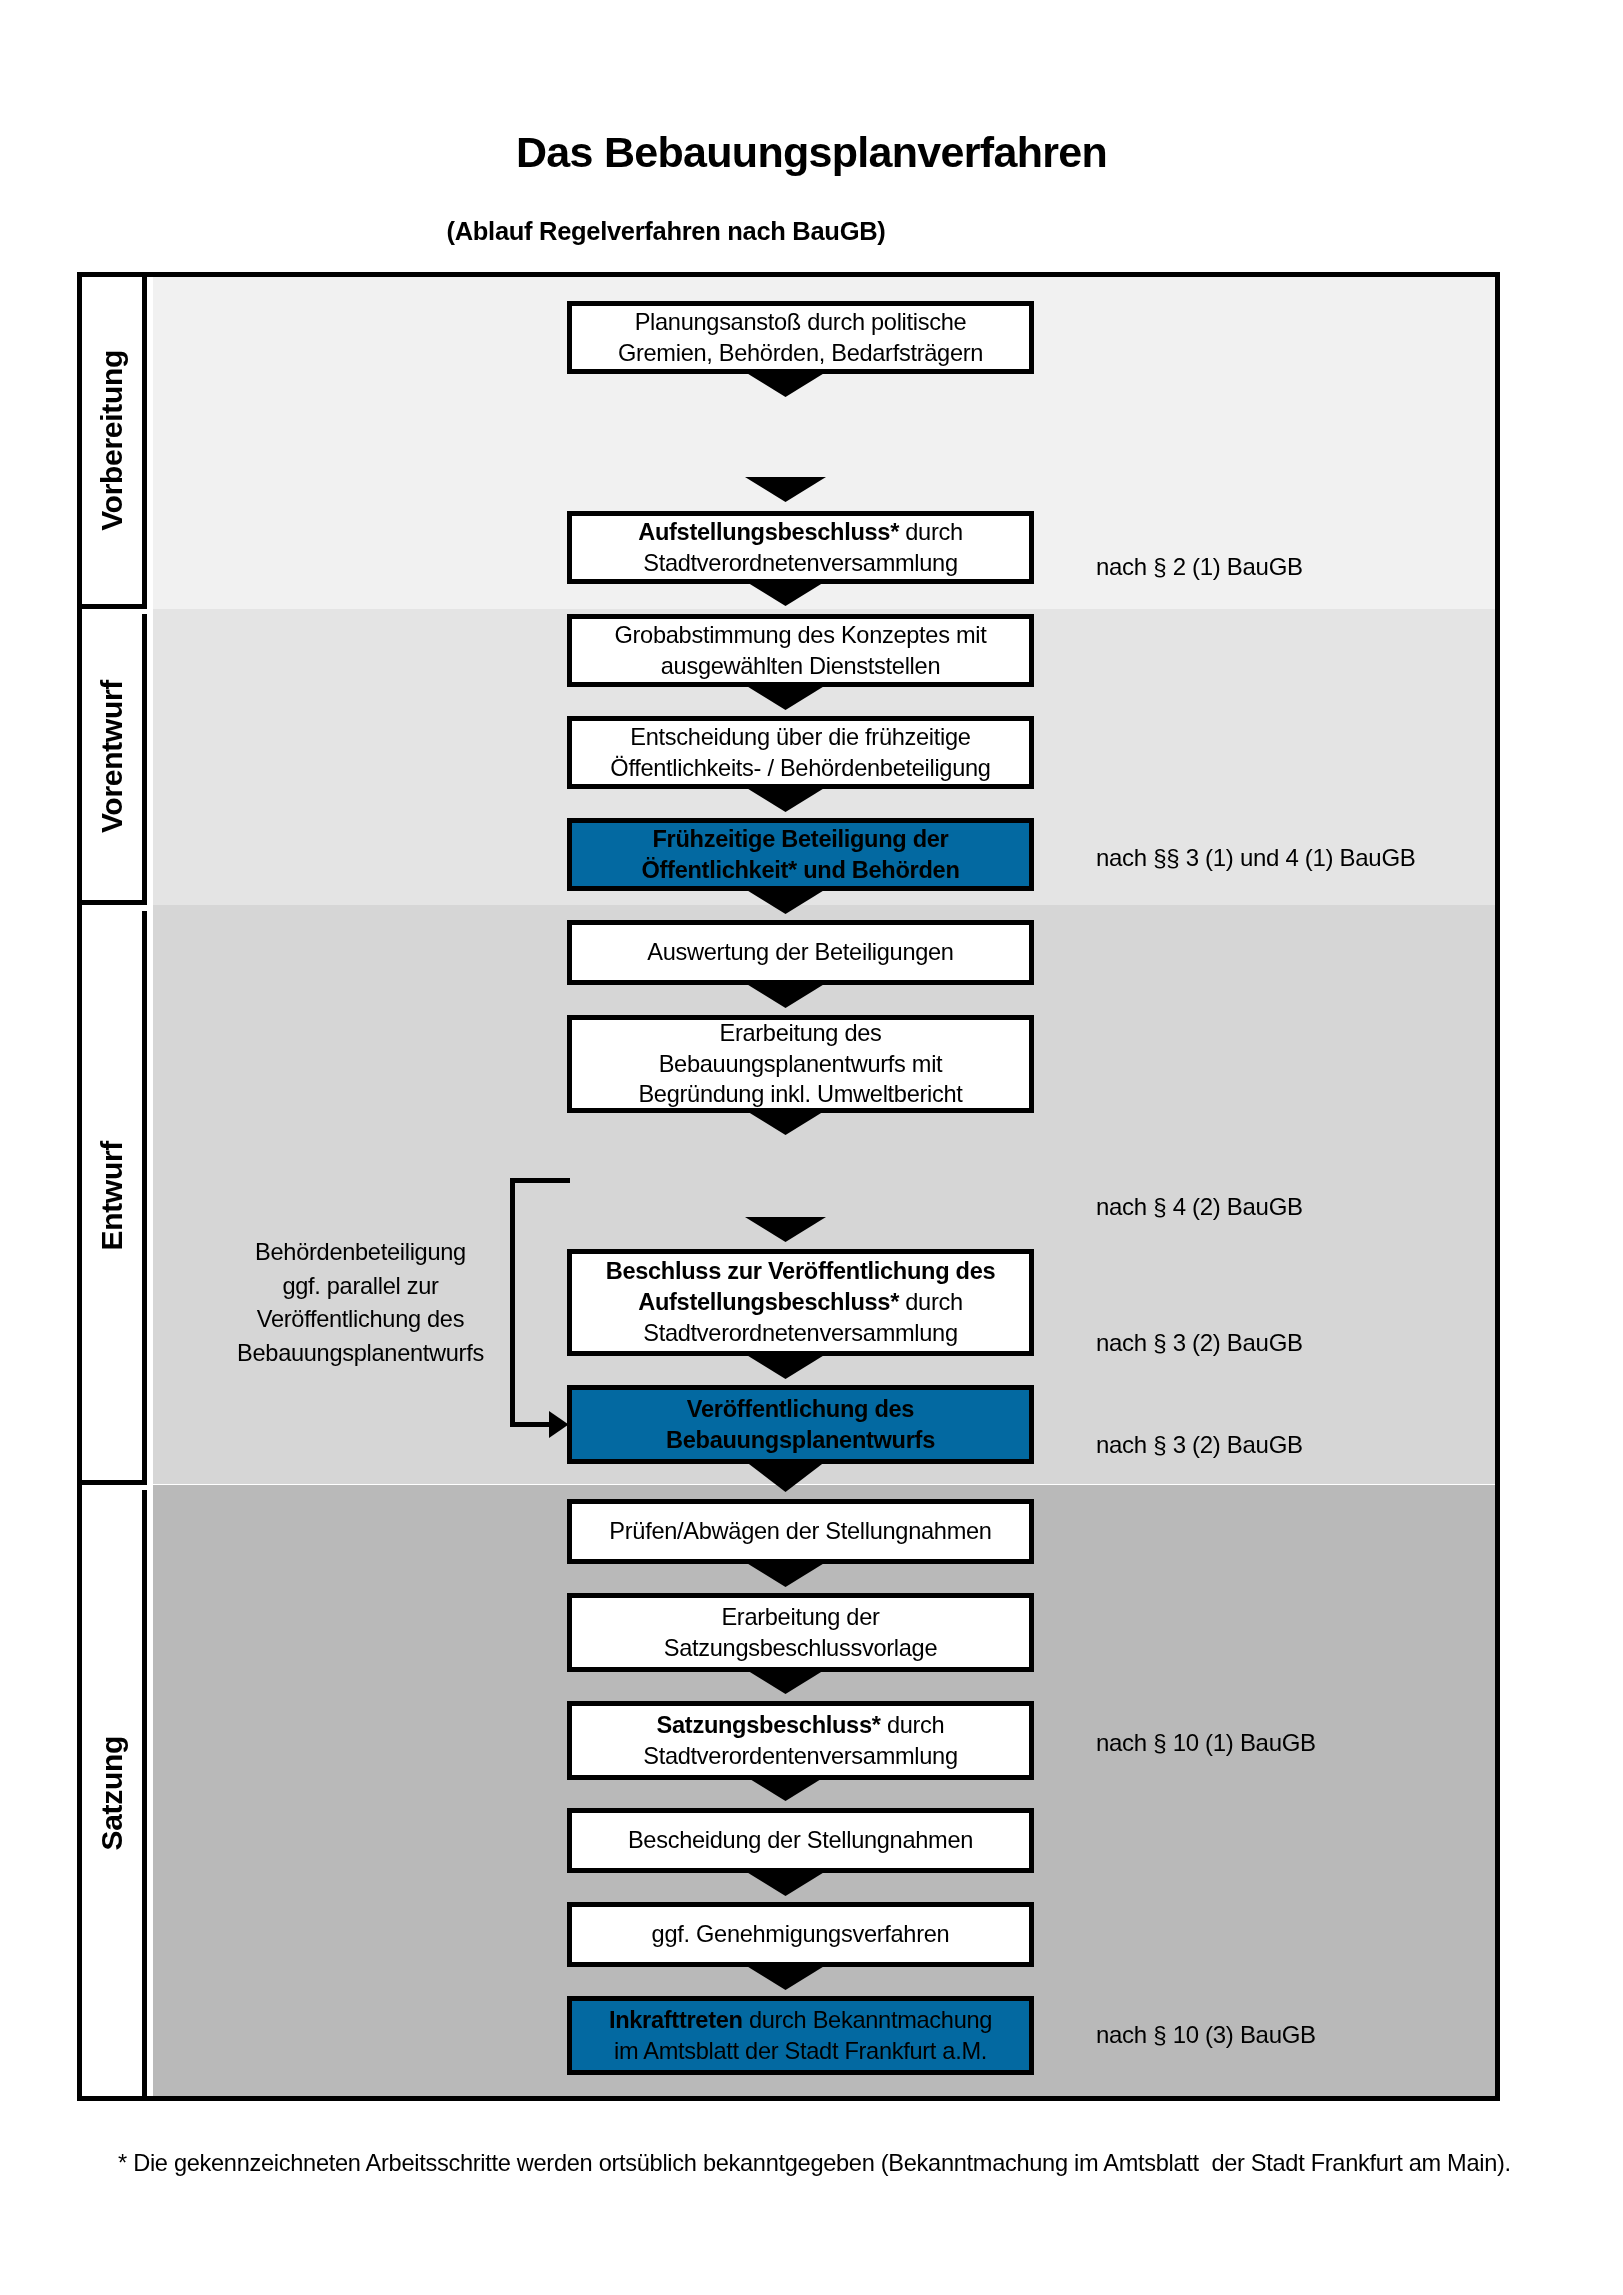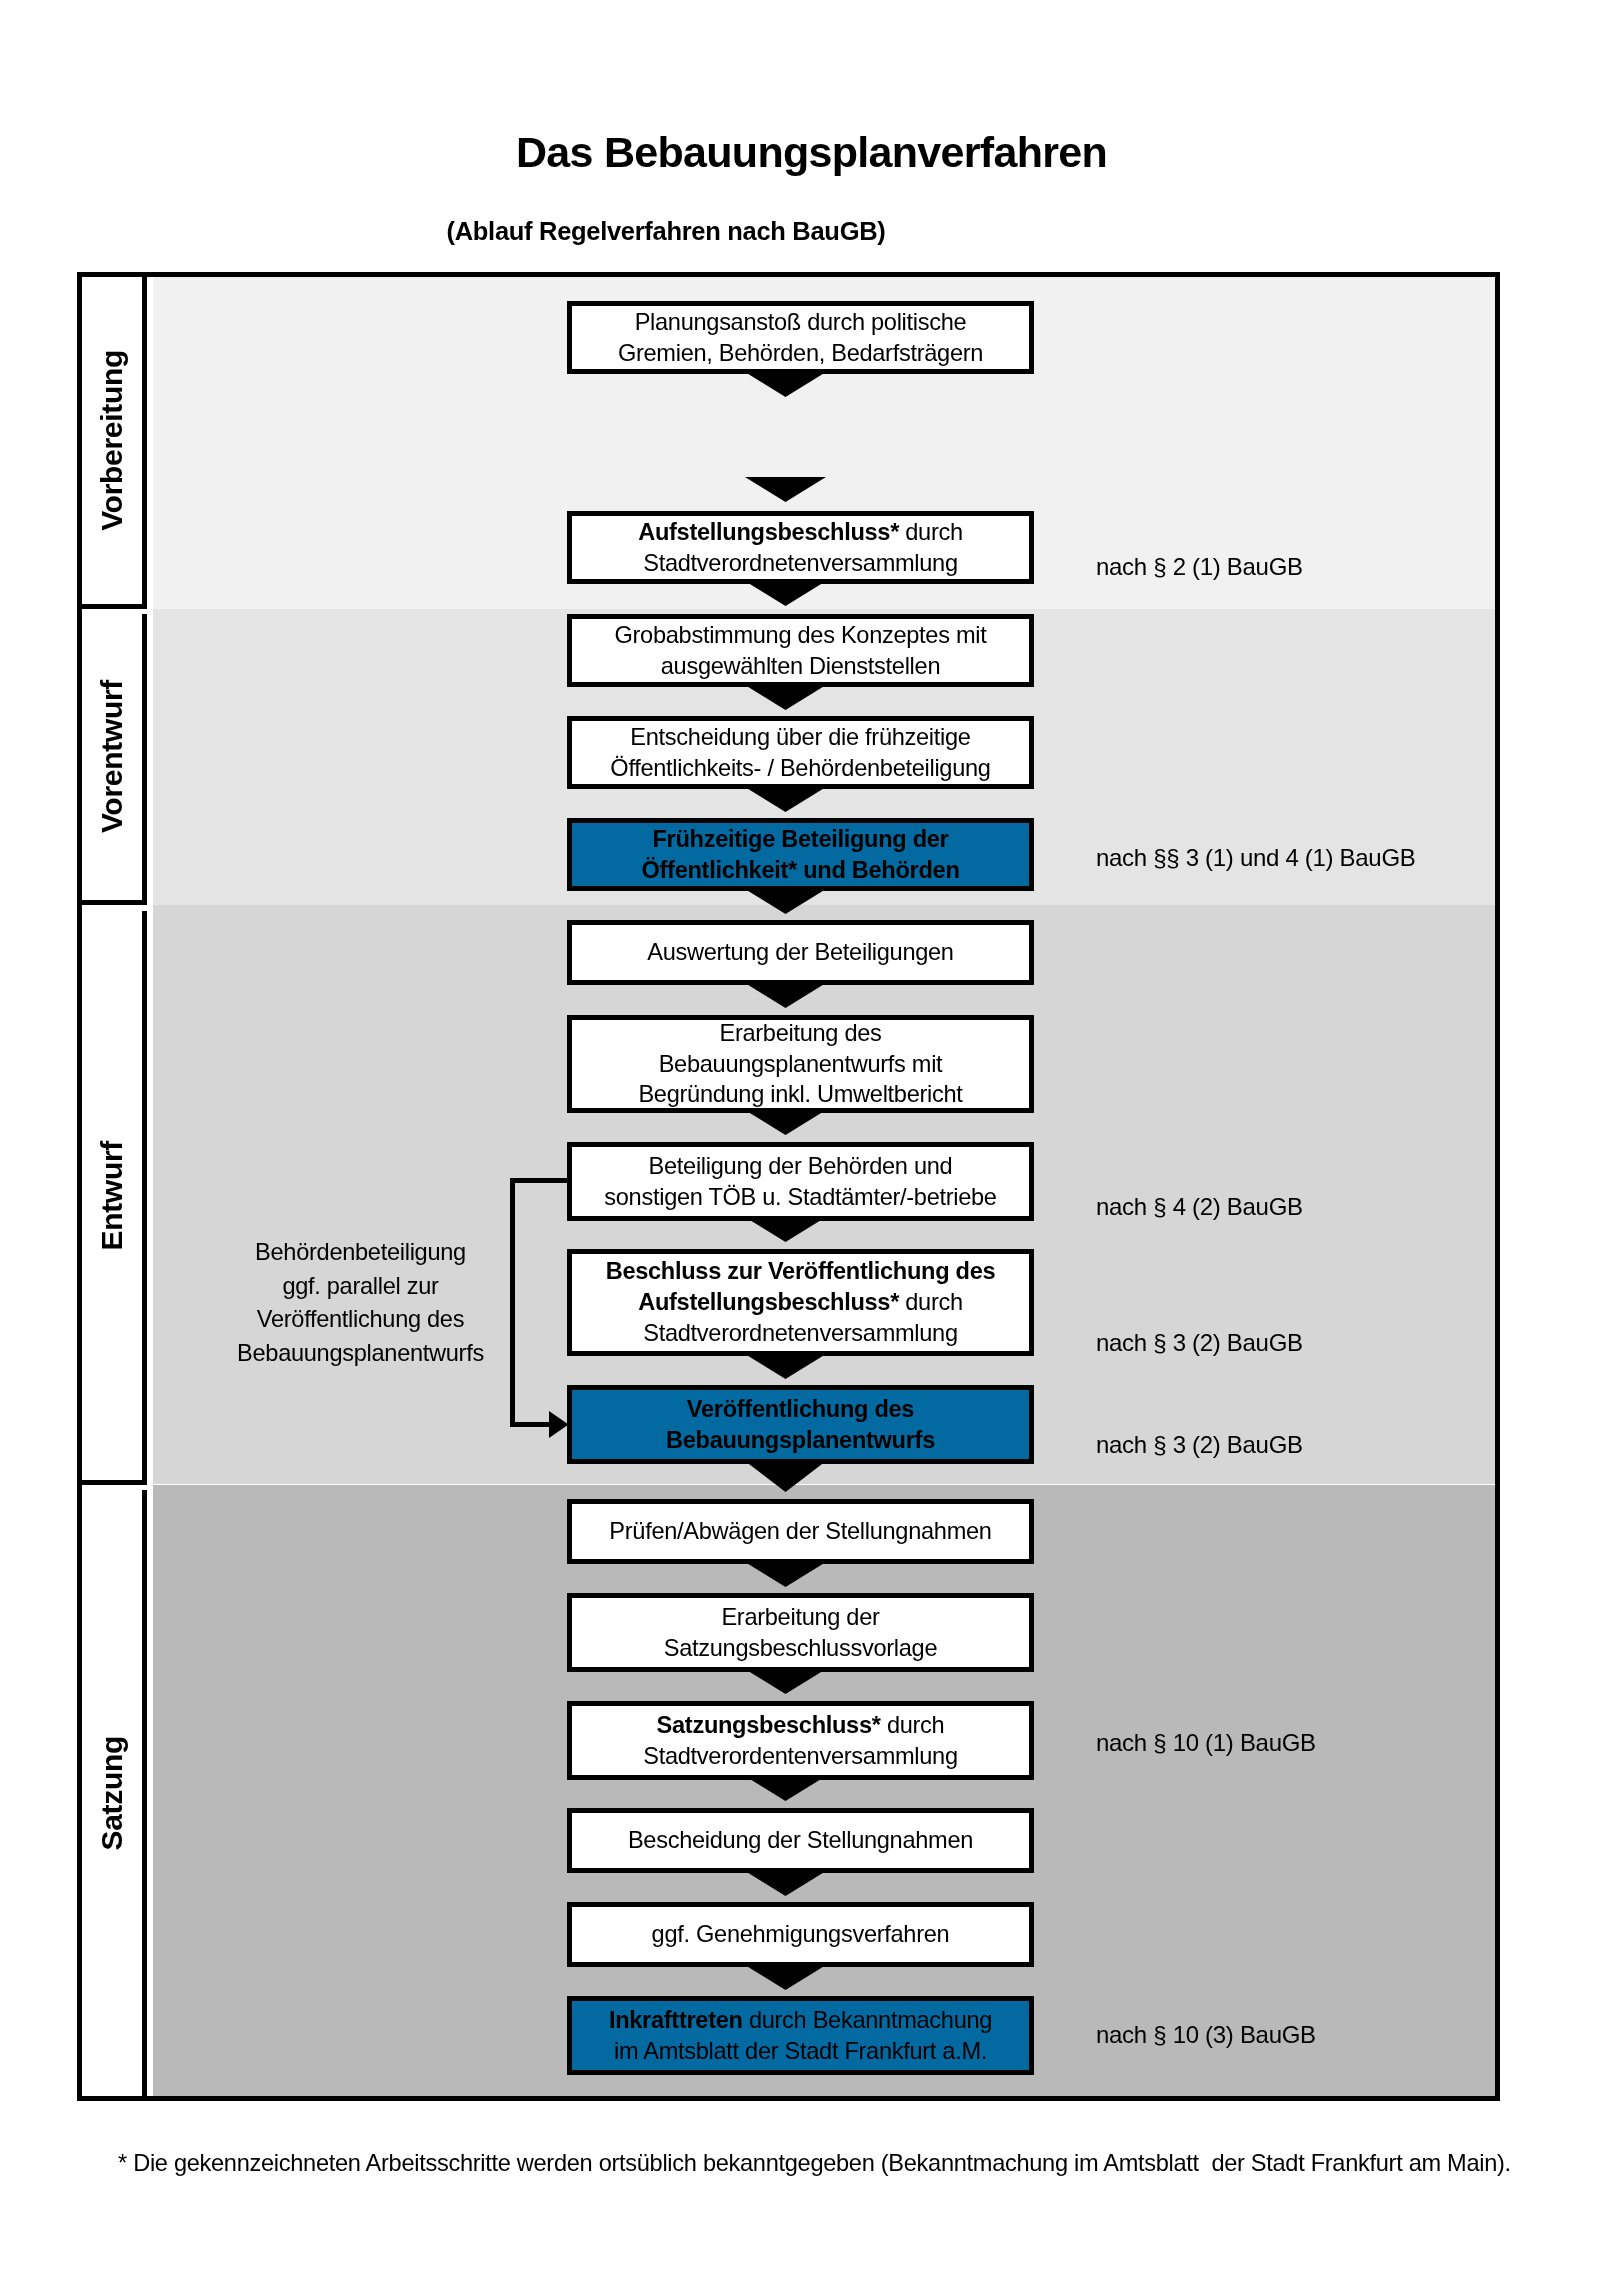--- a/index.html
+++ b/index.html
@@ -151,24 +151,20 @@
   </div>
   <div class="darrow" style="top:983px"></div>
 
   <div class="fbox" style="top:1015px;height:98px">
     <div class="ftext">Erarbeitung des
 Bebauungsplanentwurfs mit
 Begründung inkl. Umweltbericht</div>
   </div>
   <div class="darrow" style="top:1110px"></div>
 
-  <div class="fbox" style="top:1142px;height:79px">
-    <div class="ftext">Beteiligung der Behörden und
-sonstigen TÖB u. Stadtämter/-betriebe</div>
-  </div>
   <div class="darrow" style="top:1217px"></div>
 
   <div class="fbox" style="top:1249px;height:107px">
     <div class="ftext"><b>Beschluss zur Veröffentlichung des
 Aufstellungsbeschluss*</b><span> durch
 Stadtverordnetenversammlung</span></div>
   </div>
   <div class="darrow" style="top:1354px"></div>
 
   <div class="fbox blue allbold" style="top:1385px;height:79px">

